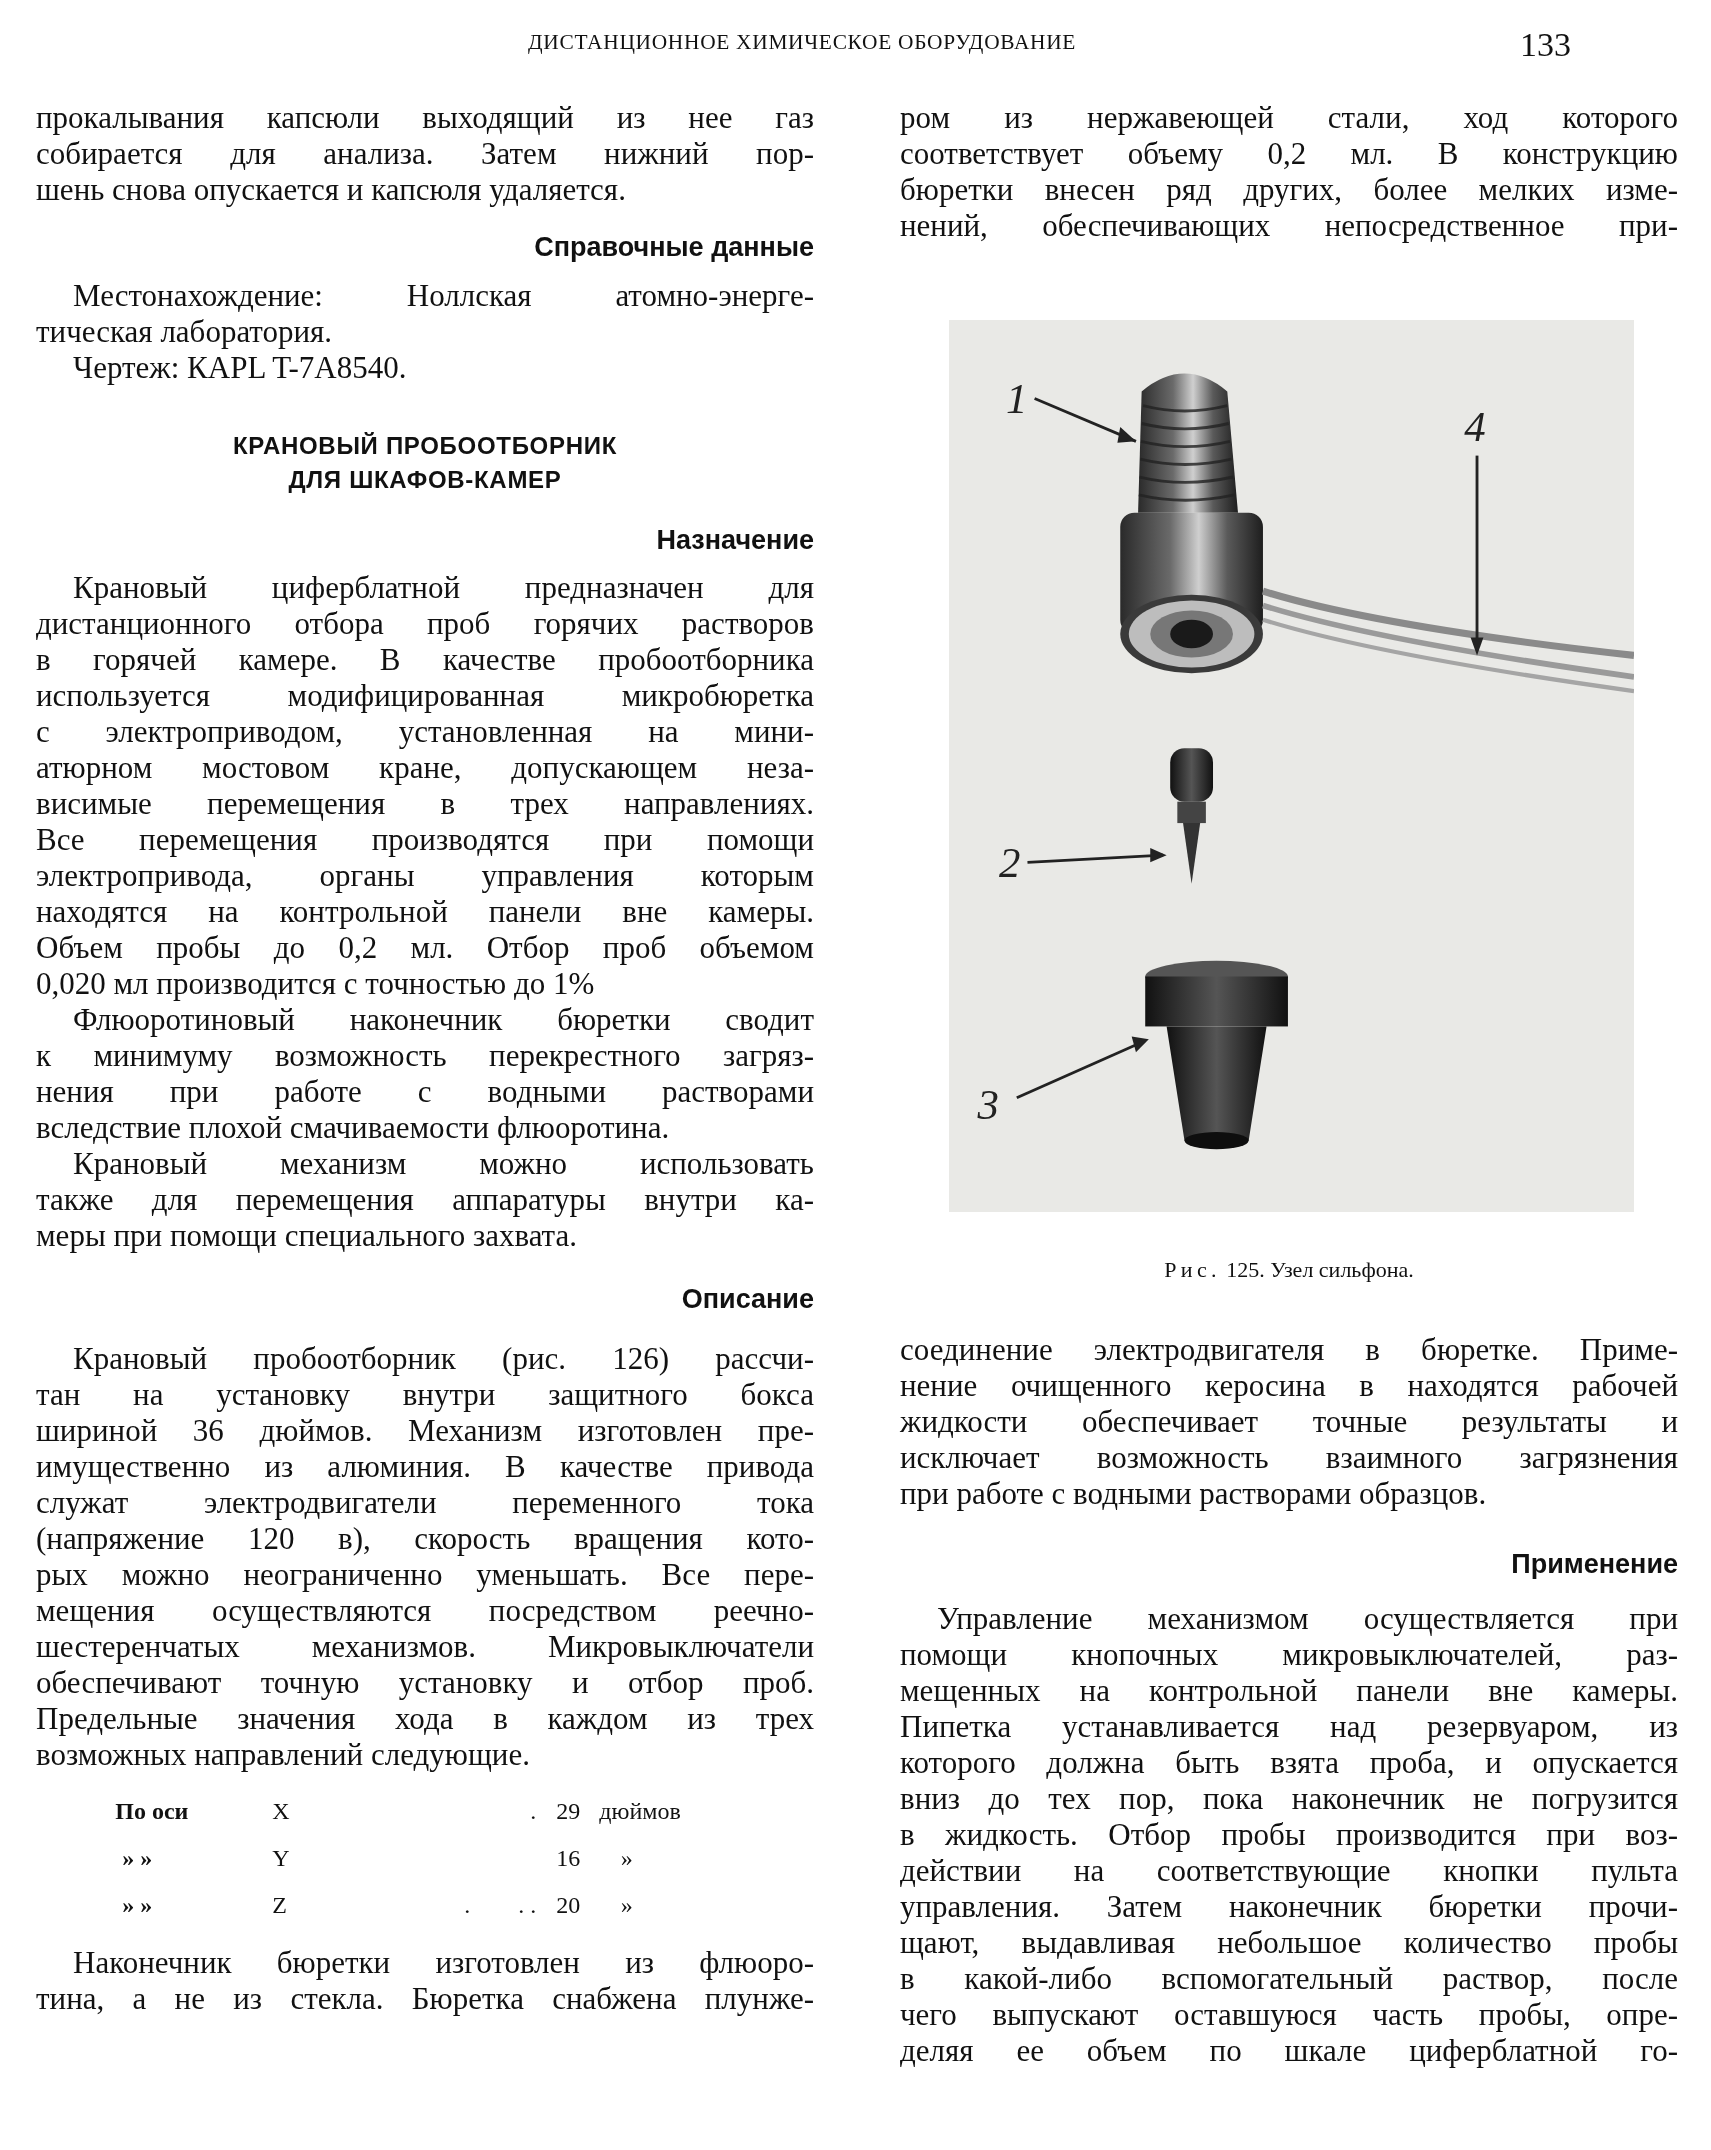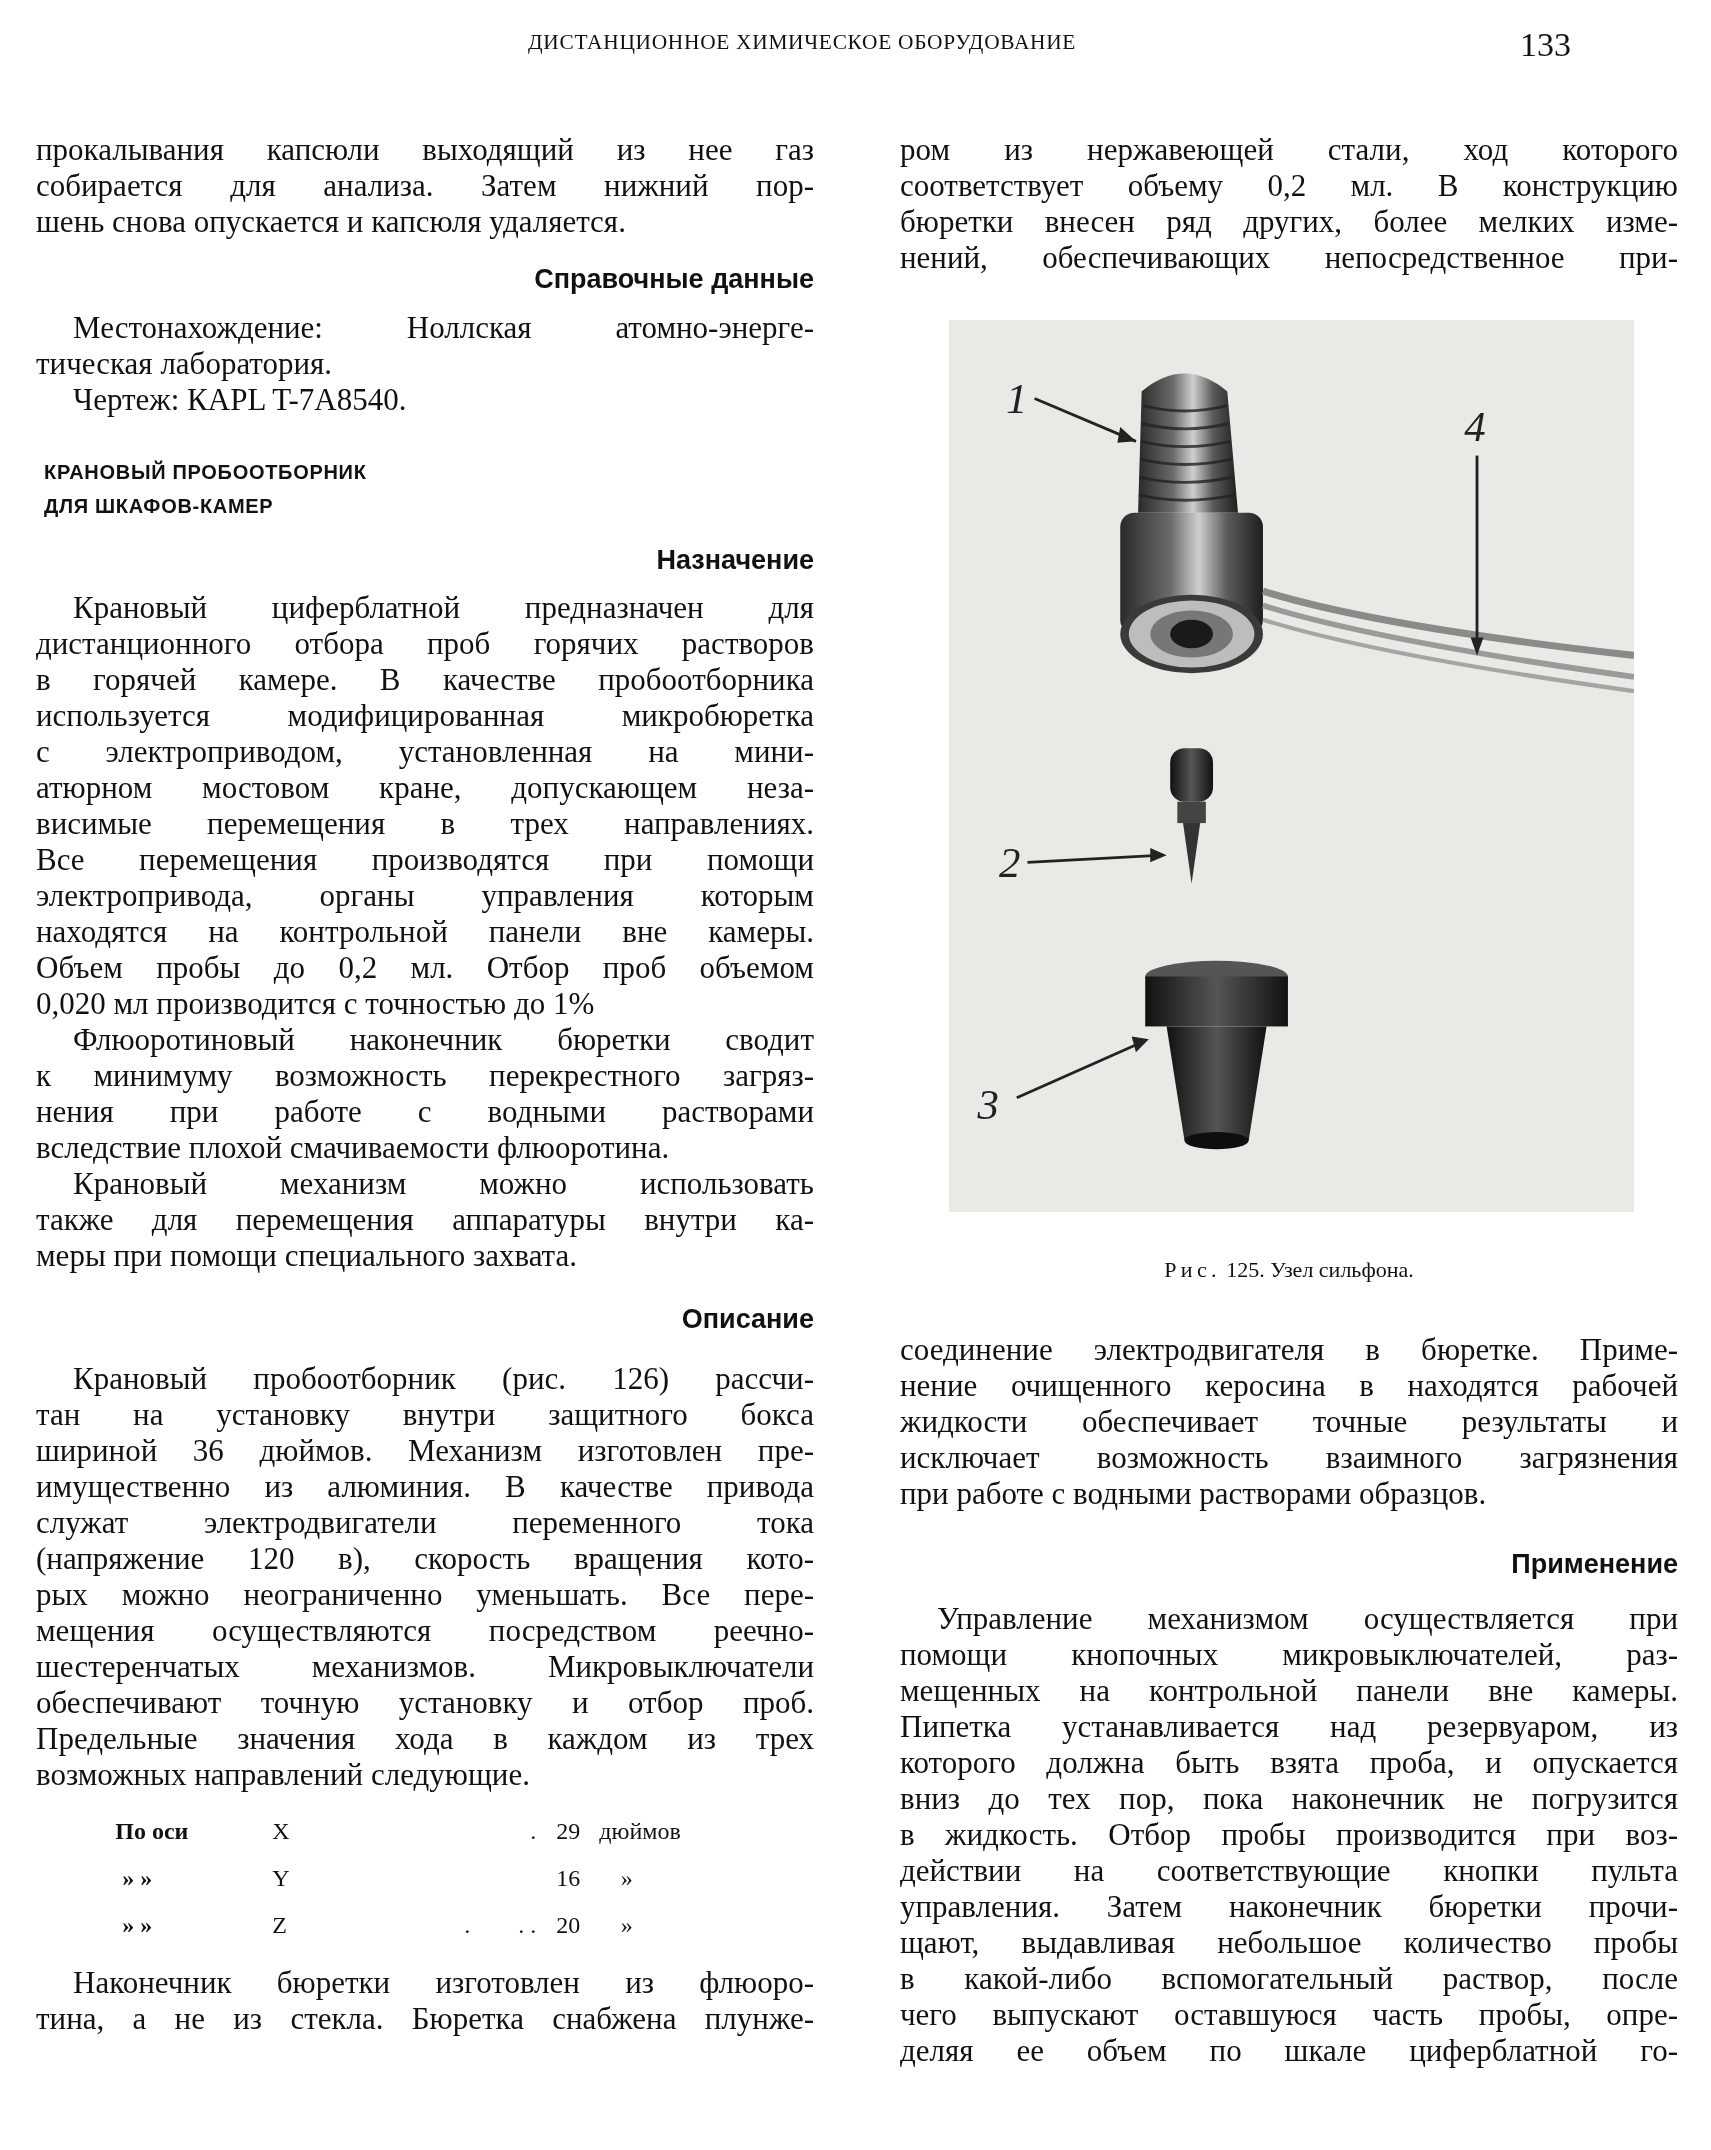--- a/index.html
+++ b/index.html
@@ -13,38 +13,38 @@
   }
   .running-title {
     position: absolute; left: 528px; top: 4.3px;
     font-size: 21.4px; letter-spacing: 0.7px;
   }
   .page-number {
     position: absolute; right: 37px; top: 0;
     font-size: 34px;
   }
   .col {
-    position: absolute; top: 132px;
+    position: absolute; top: 100px;
     font-size: 31px; line-height: 36px;
     text-align: justify;
   }
   .col-left { left: 36px; width: 778px; }
   .col-right { left: 900px; width: 778px; }
   .p { margin: 0; text-indent: 0; }
   .line { display: block; text-align: justify; text-align-last: justify; }
   .last { text-align-last: left; }
   .h-small {
     text-align: right; font-weight: bold;
     font-family: "Liberation Sans", "DejaVu Sans", sans-serif;
     font-size: 27px; margin: 0;
   }
   .h-caps {
-    text-align: left; font-weight: bold;
+    text-align: center; font-weight: bold;
     font-family: "Liberation Sans", "DejaVu Sans", sans-serif;
-    font-size: 20px; line-height: 34px; margin: 8px; letter-spacing: 0.7px;
+    font-size: 24px; line-height: 34px; margin: 14px; letter-spacing: 0.7px;
   }
   .figure {
     position: absolute; left: 949px; top: 320px; width: 685px; height: 892px;
     background: #e9e9e6;
   }
   .figure svg { width: 100%; height: 100%; display: block; }
   .caption {
     position: absolute; left: 900px; width: 778px; top: 1257px;
     text-align: center; font-size: 22px;
   }

